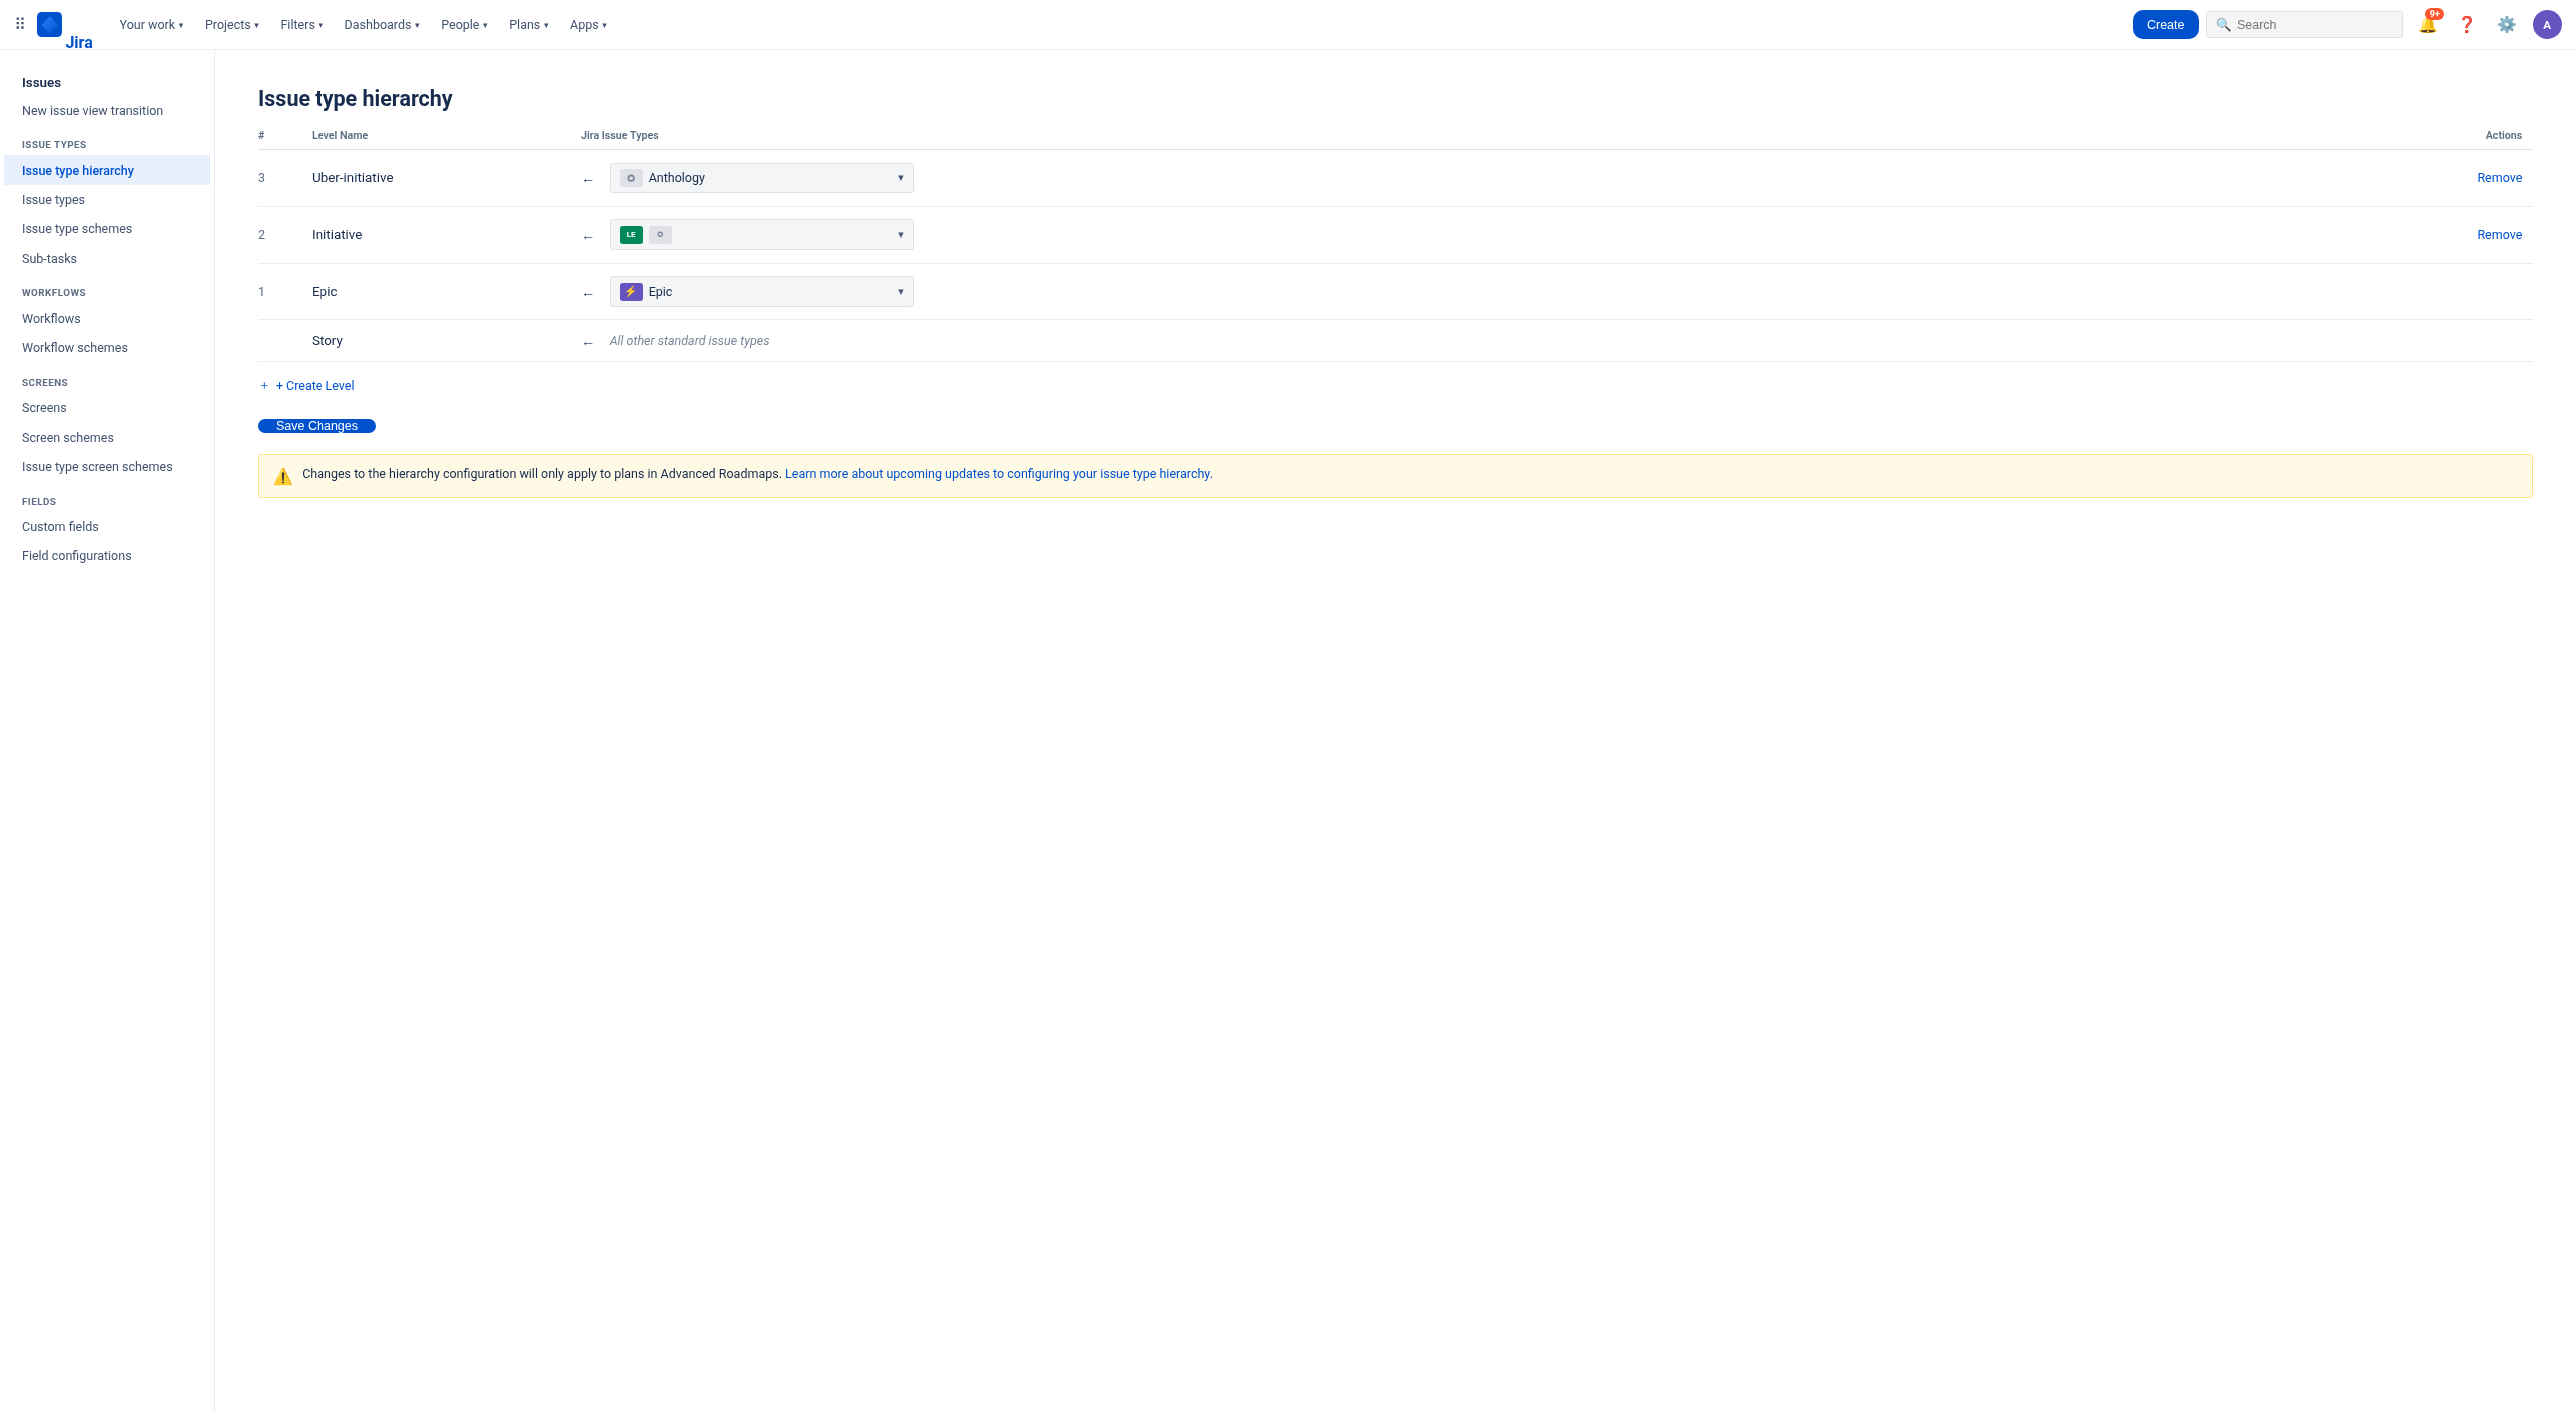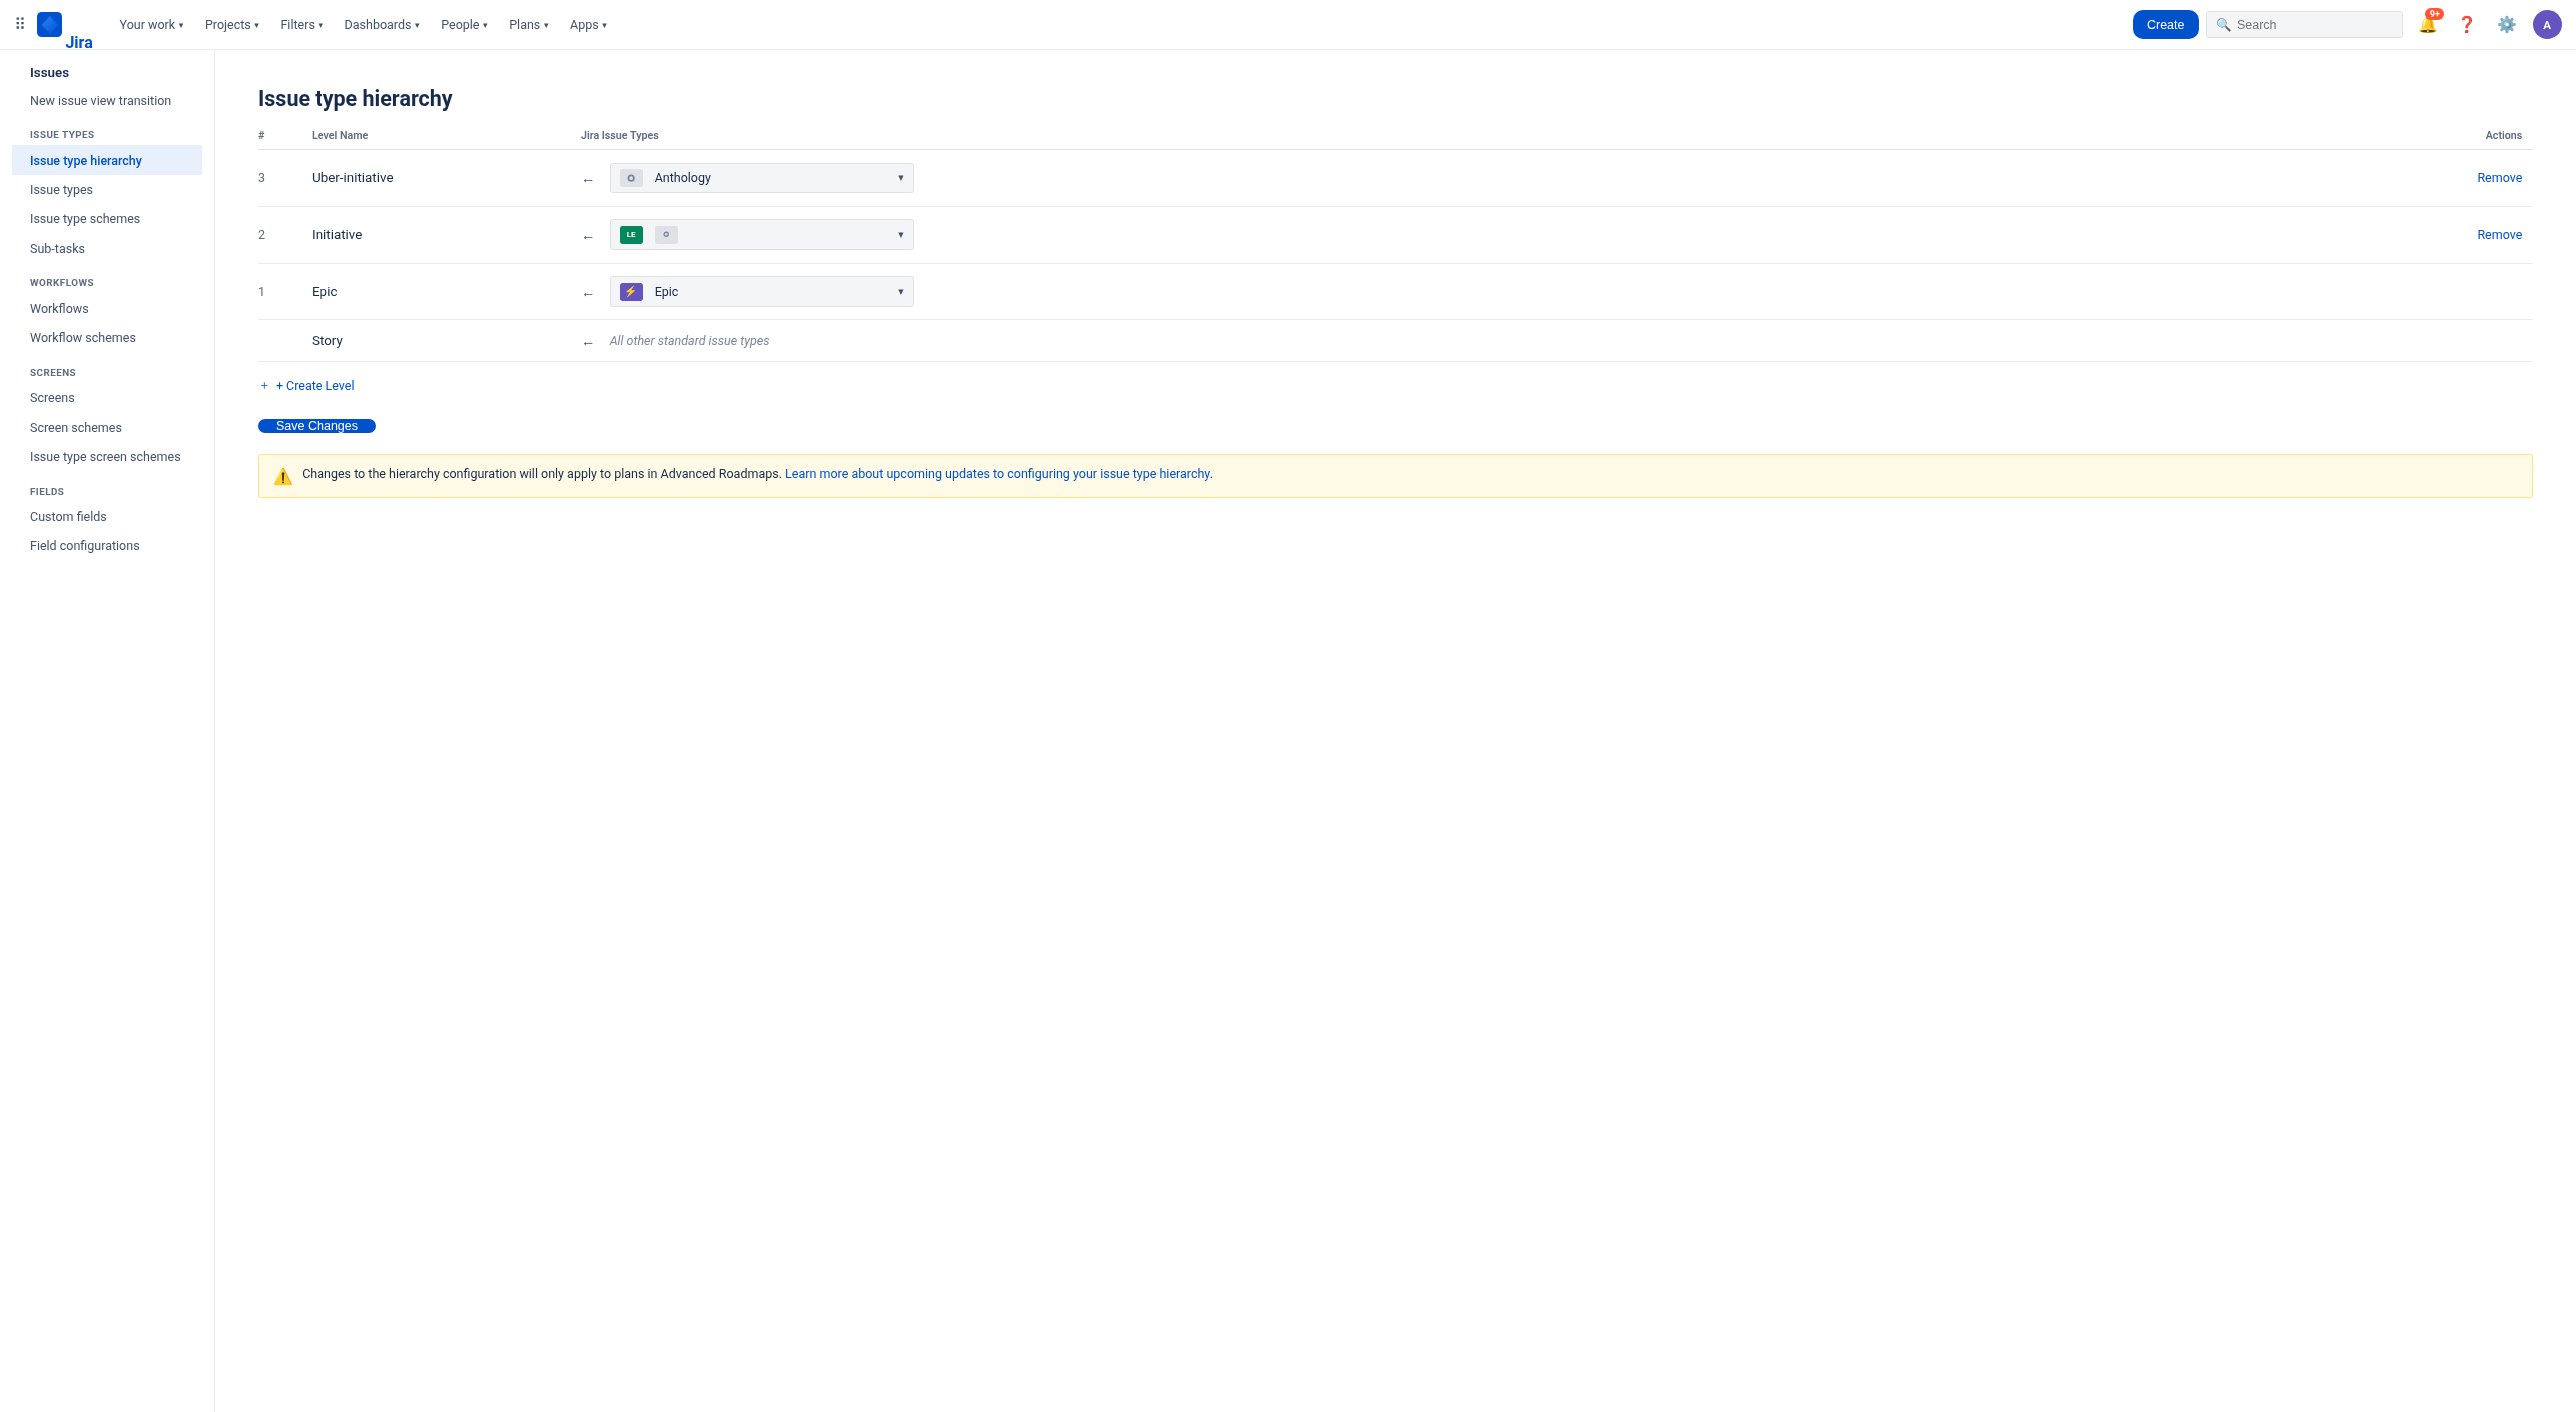--- a/index.html
+++ b/index.html
@@ -47,22 +47,22 @@
       display: flex; align-items: center; justify-content: center;
       color: #fff; font-size: 11.6px; font-weight: 600; cursor: pointer; overflow: hidden;
     }
 
     
     .layout { display: flex; margin-top: 50px; min-height: calc(100vh - 50px); }
 
     
     .sidebar {
       width: 215px; min-width: 215px; background: #fff;
-      border-right: 0.9px solid #ebecf0; padding: 18px 12px;
-      position: fixed; top: 38px; left: 0; bottom: 0; overflow-y: auto;
+      border-right: 0.9px solid #ebecf0; padding: 18px 4px;
+      position: fixed; top: 48px; left: 0; bottom: 0; overflow-y: auto;
     }
     .sidebar-section-title {
       font-size: 9.8px; font-weight: 700; color: #5e6c84; text-transform: uppercase;
       letter-spacing: 0.05em; padding: 14.3px 18px 5.4px 18px;
     }
     .sidebar-item {
       display: block; padding: 7.2px 18px; font-size: 12.5px; color: #42526e;
       cursor: pointer; text-decoration: none;
     }
     .sidebar-item.active { background: #e8f0fe; color: #0052cc; font-weight: 500; }
@@ -91,21 +91,21 @@
       vertical-align: middle; font-size: 12.5px; color: #172b4d;
     }
     .hierarchy-table td.col-num { color: #5e6c84; }
     .level-name { font-size: 13.4px; color: #172b4d; }
     .arrow-icon { color: #42526e; font-size: 14.3px; margin-right: 7.2px; }
     .issue-type-select {
       display: flex; align-items: center; justify-content: space-between;
       background: #f4f5f7; border: 0.9px solid #dfe1e6; border-radius: 2.7px;
       padding: 5.4px 9px; min-width: 304px; cursor: pointer; gap: 7.2px;
     }
-    .issue-type-select-inner { display: flex; align-items: center; gap: 12px; flex: 1; }
+    .issue-type-select-inner { display: flex; align-items: center; gap: 6px; flex: 1; }
     .issue-type-icon {
       width: 23px; height: 18px; border-radius: 2.7px; display: flex;
       align-items: center; justify-content: center; font-size: 9.8px; font-weight: 700;
     }
     .icon-anthology { background: #dfe1e6; color: #5e6c84; }
     .icon-epic { background: #6554c0; color: #fff; }
     .icon-le { background: #00875a; color: #fff; font-size: 8px; }
     .icon-camera { background: #dfe1e6; color: #5e6c84; font-size: 10.7px; }
     .dropdown-chevron { color: #42526e; font-size: 10.7px; }
     .all-types-text { color: #7a869a; font-size: 12.5px; font-style: italic; }

